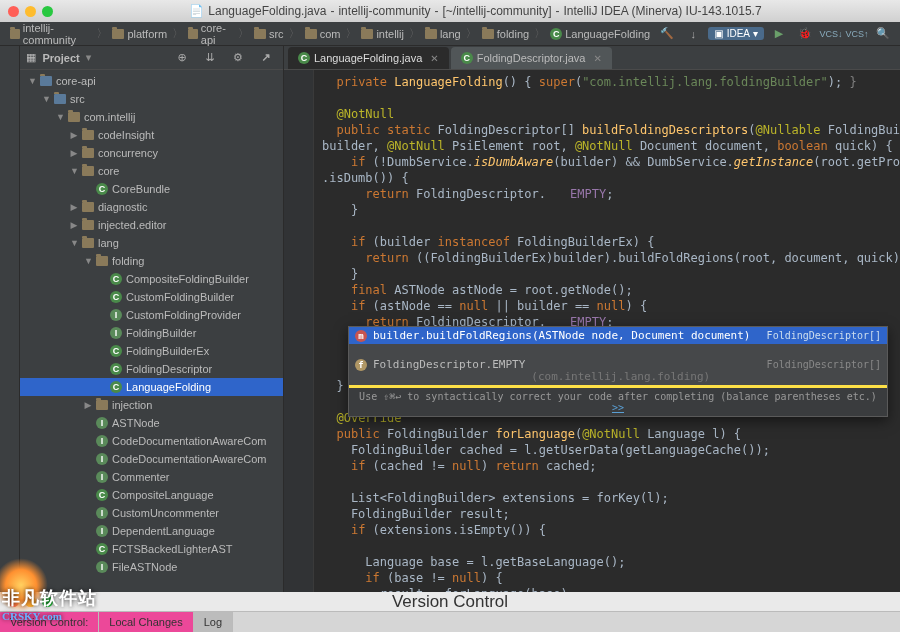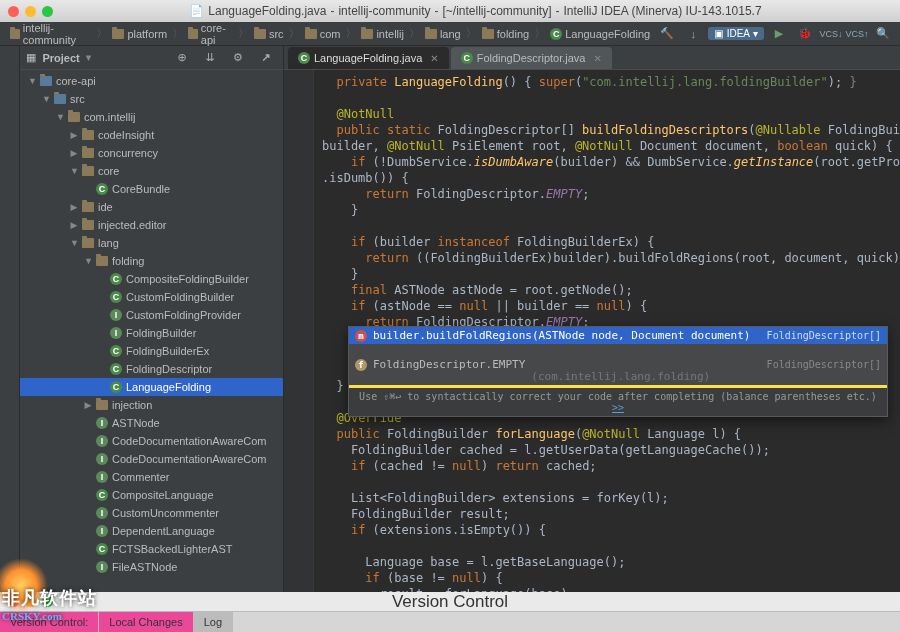--- a/index.html
+++ b/index.html
@@ -33,21 +33,21 @@
 .cls-ic.c { background:#4a8a4a; } .cls-ic.i { background:#5a8a5a; } .cls-ic.e{background:#8a6a4a;}
 .editor-area { flex:1; display:flex; flex-direction:column; background:#2b2b2b; min-width:0; }
 .tabs { height:24px; background:#3c3f41; display:flex; align-items:flex-end; border-bottom:1px solid #4a4a4a; padding-left:4px; }
 .tab { height:22px; padding:0 10px; display:flex; align-items:center; gap:4px; background:#515658; border-radius:4px 4px 0 0; margin-right:2px; color:#bbb; font-size:11px; }
 .tab.active { background:#2b2b2b; color:#ddd; }
 .tab .x { color:#888; margin-left:4px; font-size:10px; }
 .code-wrap { flex:1; display:flex; overflow:hidden; position:relative; font-family: Menlo, Consolas, monospace; font-size:12px; }
 .linegutter { width:30px; background:#313335; border-right:1px solid #3a3a3a; padding-top:4px; }
 .lg-item { height:16px; display:flex; align-items:center; justify-content:center; }
 .code { flex:1; padding:4px 0 4px 8px; color:#a9b7c6; white-space:pre; line-height:16px; overflow:hidden; position:relative; }
-.kw { color:#cc7832; } .ann { color:#bbb529; } .str { color:#6a8759; } .fn { color:#ffc66d; font-style:italic; } .mth { color:#ffc66d; } .fld{color:#9876aa;font-style:italic;}
+.kw { color:#cc7832; } .ann { color:#bbb529; } .str { color:#6a8759; } .fn { color:#ffc66d; font-style:italic; } .mth { color:#ffc66d; } .fld{color:#9876aa;margin-left:24px;}
 .fold { color:#808080; }
 .suggest { position:absolute; left:64px; top:256px; width:540px; background:#46484a; border:1px solid #5a5a5a; box-shadow:0 4px 12px rgba(0,0,0,0.5); font-family:Menlo,Consolas,monospace; font-size:11px; z-index:10; }
 .sug-row { display:flex; align-items:center; padding:2px 6px; gap:6px; }
 .sug-row.sel { background:#2f65ca; color:#fff; }
 .sug-row .right { margin-left:auto; color:#888; font-size:10px;}
 .sug-row.sel .right { color:#cde; }
 .sug-hint { padding:3px 6px; background:#3a3c3e; color:#999; font-size:10px; border-top:3px solid #fde047;text-align:center; }
 .tool-tabs { height:20px; background:#d6d6d6; display:flex; align-items:center; font-size:11px; color:#333; }
 .tool-tabs .vt { background:#ec4899; padding:0 10px; height:100%; display:flex; align-items:center; border-right:1px solid #bbb; }
 .tool-tabs .active-tab { background:#bcbcbc; }
@@ -183,21 +183,21 @@
           <span>core</span>
         </div>
         <div class="tree-row" style="--ind: 64px;">
           <span class="tri none"></span>
           <span class="cls-ic c">C</span>
           <span>CoreBundle</span>
         </div>
         <div class="tree-row" style="--ind: 50px;">
           <span class="tri closed"></span>
           <span class="folder-ic"></span>
-          <span>ide</span>
+          <span>diagnostic</span>
         </div>
         <div class="tree-row" style="--ind: 50px;">
           <span class="tri closed"></span>
           <span class="folder-ic"></span>
           <span>injected.editor</span>
         </div>
         <div class="tree-row" style="--ind: 50px;">
           <span class="tri open"></span>
           <span class="folder-ic"></span>
           <span>lang</span>

